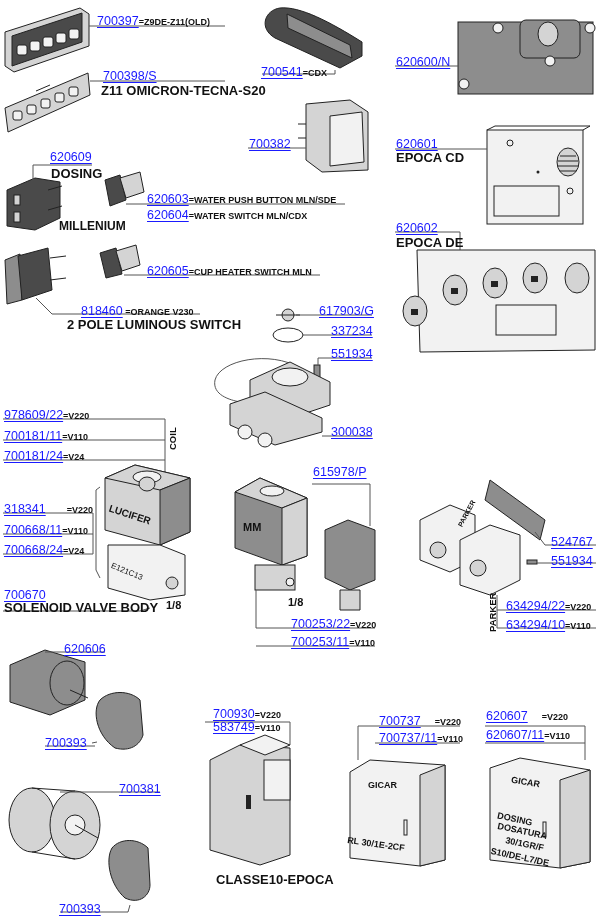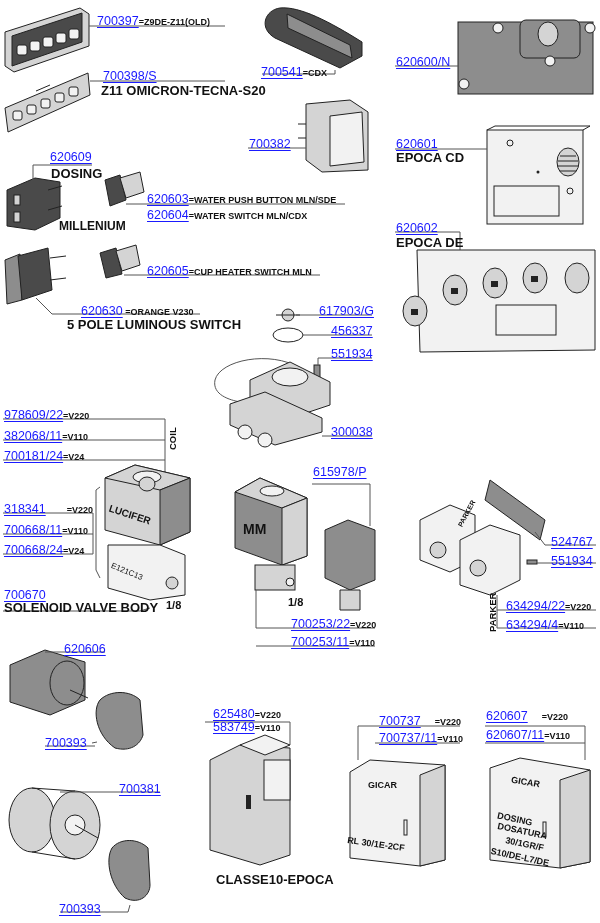--- a/index.html
+++ b/index.html
@@ -311,42 +311,42 @@
 <div class="lbl" style="left:396px;top:219px">
   <span class="code">620602</span>
 </div>
 <div class="lbl desc" style="left:396px;top:236px">EPOCA DE</div>
 
 <div class="lbl" style="left:147px;top:262px">
   <span class="code">620605</span><span class="suffix">=CUP HEATER SWITCH MLN</span>
 </div>
 
 <div class="lbl" style="left:81px;top:302px">
-  <span class="code">620630</span><span class="suffix"> =ORANGE V230</span>
-</div>
-<div class="lbl desc" style="left:67px;top:318px">5 POLE LUMINOUS SWITCH</div>
+  <span class="code">818460</span><span class="suffix"> =ORANGE V230</span>
+</div>
+<div class="lbl desc" style="left:67px;top:318px">2 POLE LUMINOUS SWITCH</div>
 
 <div class="lbl" style="left:319px;top:302px">
   <span class="code">617903/G</span>
 </div>
 <div class="lbl" style="left:331px;top:322px">
-  <span class="code">456337</span>
+  <span class="code">337234</span>
 </div>
 <div class="lbl" style="left:331px;top:345px">
   <span class="code">551934</span>
 </div>
 <div class="lbl" style="left:331px;top:423px">
   <span class="code">300038</span>
 </div>
 
 <div class="lbl" style="left:4px;top:406px">
   <span class="code">978609/22</span><span class="suffix">=V220</span>
 </div>
 <div class="lbl" style="left:4px;top:427px">
-  <span class="code">382068/11</span><span class="suffix">=V110</span>
+  <span class="code">700181/11</span><span class="suffix">=V110</span>
 </div>
 <div class="lbl" style="left:4px;top:447px">
   <span class="code">700181/24</span><span class="suffix">=V24</span>
 </div>
 <div class="lbl vert" style="left:168px;top:450px">COIL</div>
 
 <div class="lbl" style="left:4px;top:500px">
   <span class="code">318341</span><span class="suffix" style="margin-left:21px">=V220</span>
 </div>
 <div class="lbl" style="left:4px;top:521px">
@@ -366,52 +366,52 @@
 <div class="lbl" style="left:313px;top:463px">
   <span class="code">615978/P</span>
 </div>
 <div class="lbl" style="left:291px;top:615px">
   <span class="code">700253/22</span><span class="suffix">=V220</span>
 </div>
 <div class="lbl" style="left:291px;top:633px">
   <span class="code">700253/11</span><span class="suffix">=V110</span>
 </div>
 <div class="lbl big" style="left:288px;top:597px;font-size:11px">1/8</div>
-<div class="lbl big" style="left:243px;top:522px;font-size:14px">MM</div>
+<div class="lbl big" style="left:243px;top:522px;font-size:11px">MM</div>
 
 <div class="lbl" style="left:551px;top:533px">
   <span class="code">524767</span>
 </div>
 <div class="lbl" style="left:551px;top:552px">
   <span class="code">551934</span>
 </div>
 <div class="lbl" style="left:506px;top:597px">
   <span class="code">634294/22</span><span class="suffix">=V220</span>
 </div>
 <div class="lbl" style="left:506px;top:616px">
-  <span class="code">634294/4</span><span class="suffix">=V110</span>
+  <span class="code">634294/10</span><span class="suffix">=V110</span>
 </div>
 <div class="lbl vert" style="left:488px;top:632px">PARKER</div>
 <div class="lbl" style="left:452px;top:510px;transform:rotate(-62deg);font-size:7px;font-weight:bold;color:#111">PARKER</div>
 
 <div class="lbl" style="left:64px;top:640px">
   <span class="code">620606</span>
 </div>
 <div class="lbl" style="left:45px;top:734px">
   <span class="code">700393</span>
 </div>
 <div class="lbl" style="left:119px;top:780px">
   <span class="code">700381</span>
 </div>
 <div class="lbl" style="left:59px;top:900px">
   <span class="code">700393</span>
 </div>
 
 <div class="lbl" style="left:213px;top:705px">
-  <span class="code">625480</span><span class="suffix">=V220</span>
+  <span class="code">700930</span><span class="suffix">=V220</span>
 </div>
 <div class="lbl" style="left:213px;top:718px">
   <span class="code">583749</span><span class="suffix">=V110</span>
 </div>
 <div class="lbl desc" style="left:216px;top:873px">CLASSE10-EPOCA</div>
 
 <div class="lbl" style="left:379px;top:712px">
   <span class="code">700737</span><span class="suffix" style="margin-left:14px">=V220</span>
 </div>
 <div class="lbl" style="left:379px;top:729px">

